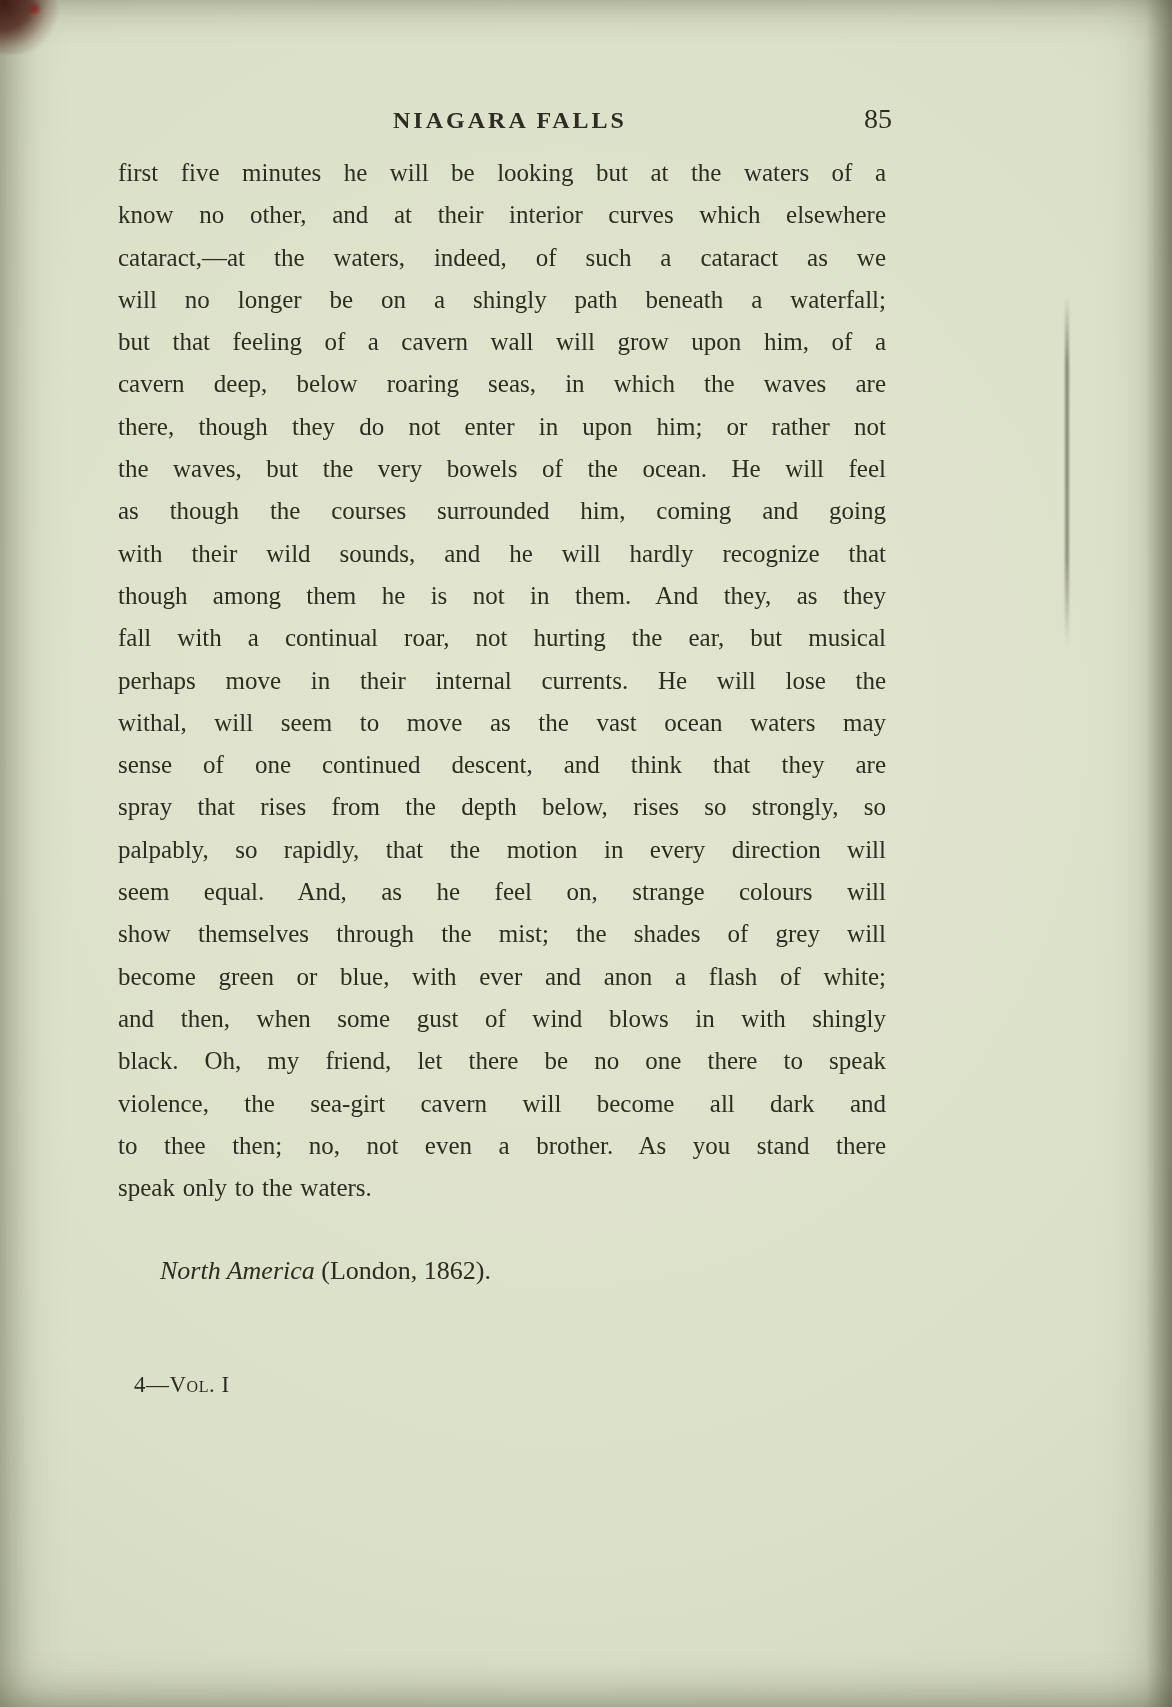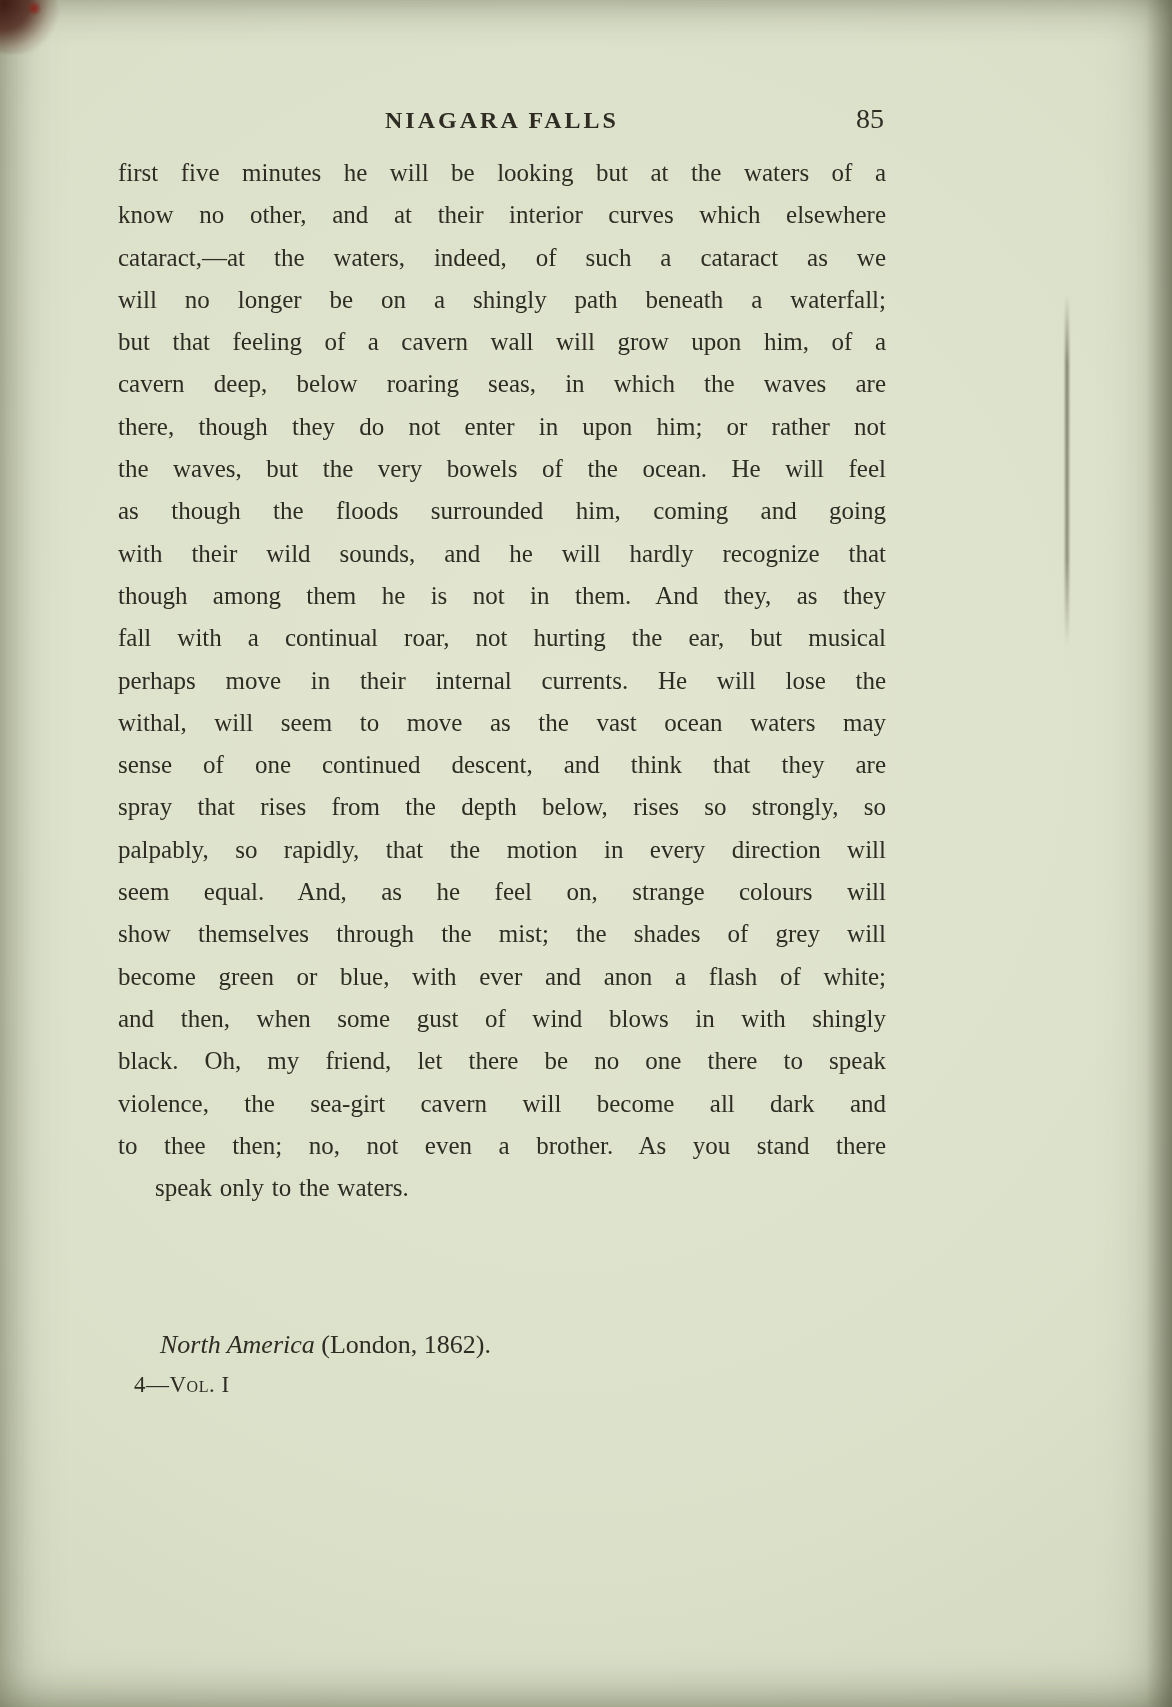--- a/index.html
+++ b/index.html
@@ -66,21 +66,21 @@
     position: absolute;
     left: 118px;
     top: 0;
     width: 768px;
     height: 100%;
   }
 
   .running-header {
     position: absolute;
     top: 103px;
-    left: 0;
+    left: 8px;
     width: 100%;
     height: 36px;
     text-align: center;
   }
   .header-title {
     position: absolute;
     left: 50%;
     transform: translateX(-50%);
     top: 4px;
     font-size: 24px;
@@ -103,26 +103,25 @@
     font-size: 25px;
     line-height: 42.3px;
     word-spacing: 0.06em;
   }
   .body-text .line {
     text-align: justify;
     text-align-last: justify;
   }
   .body-text .line.last {
     text-align-last: left;
-    margin-left: 37px;
   }
 
   .citation {
     position: absolute;
-    top: 1330px;
+    top: 1256px;
     left: 42px;
     font-size: 26px;
     white-space: nowrap;
   }
   .citation .work-title {
     font-style: italic;
   }
 
   .volume-line {
     position: absolute;
@@ -152,21 +151,21 @@
 
     <div class="body-text" id="body-text">
         <div class="line">first five minutes he will be looking but at the waters of a</div>
         <div class="line">know no other, and at their interior curves which elsewhere</div>
         <div class="line">cataract,—at the waters, indeed, of such a cataract as we</div>
         <div class="line">will no longer be on a shingly path beneath a waterfall;</div>
         <div class="line">but that feeling of a cavern wall will grow upon him, of a</div>
         <div class="line">cavern deep, below roaring seas, in which the waves are</div>
         <div class="line">there, though they do not enter in upon him; or rather not</div>
         <div class="line">the waves, but the very bowels of the ocean.  He will feel</div>
-        <div class="line">as though the floods surrounded him, coming and going</div>
+        <div class="line">as though the courses surrounded him, coming and going</div>
         <div class="line">with their wild sounds, and he will hardly recognize that</div>
         <div class="line">though among them he is not in them.  And they, as they</div>
         <div class="line">fall with a continual roar, not hurting the ear, but musical</div>
         <div class="line">perhaps move in their internal currents.  He will lose the</div>
         <div class="line">withal, will seem to move as the vast ocean waters may</div>
         <div class="line">sense of one continued descent, and think that they are</div>
         <div class="line">spray that rises from the depth below, rises so strongly, so</div>
         <div class="line">palpably, so rapidly, that the motion in every direction will</div>
         <div class="line">seem equal.  And, as he feel on, strange colours will</div>
         <div class="line">show themselves through the mist; the shades of grey will</div>

